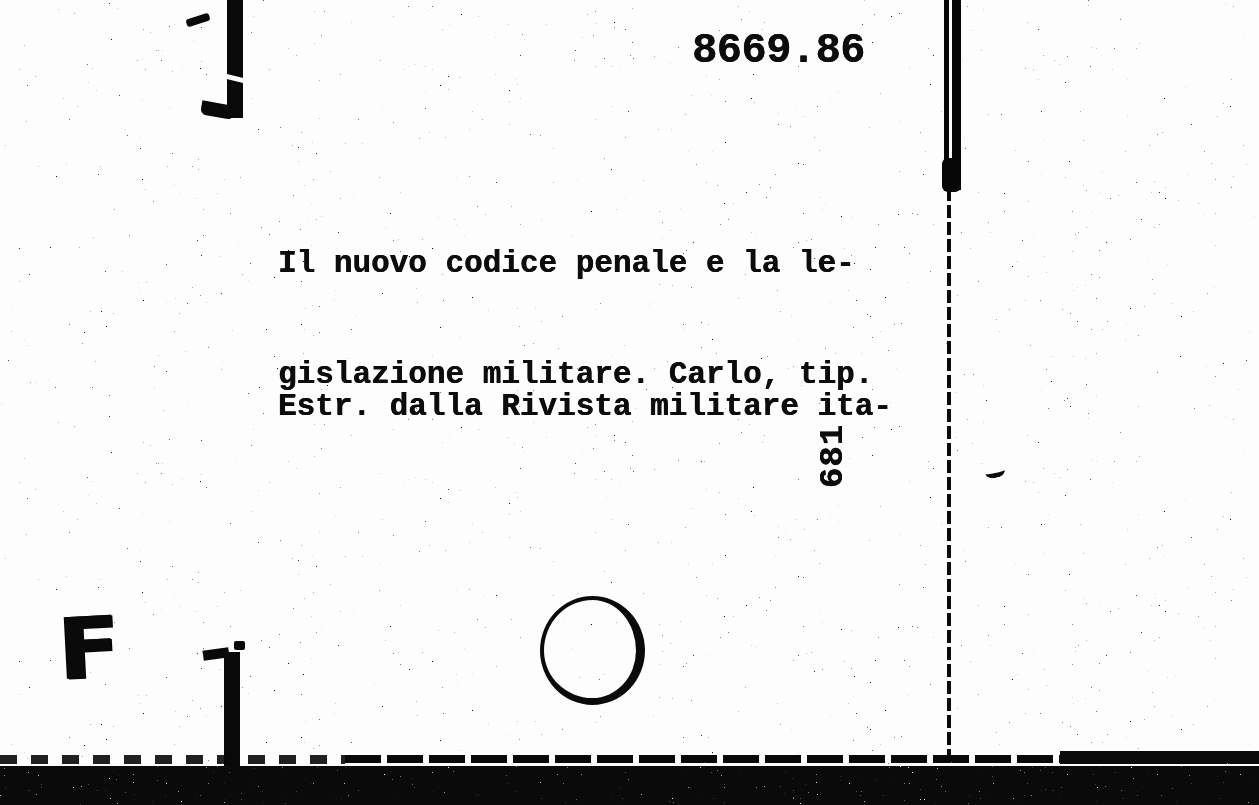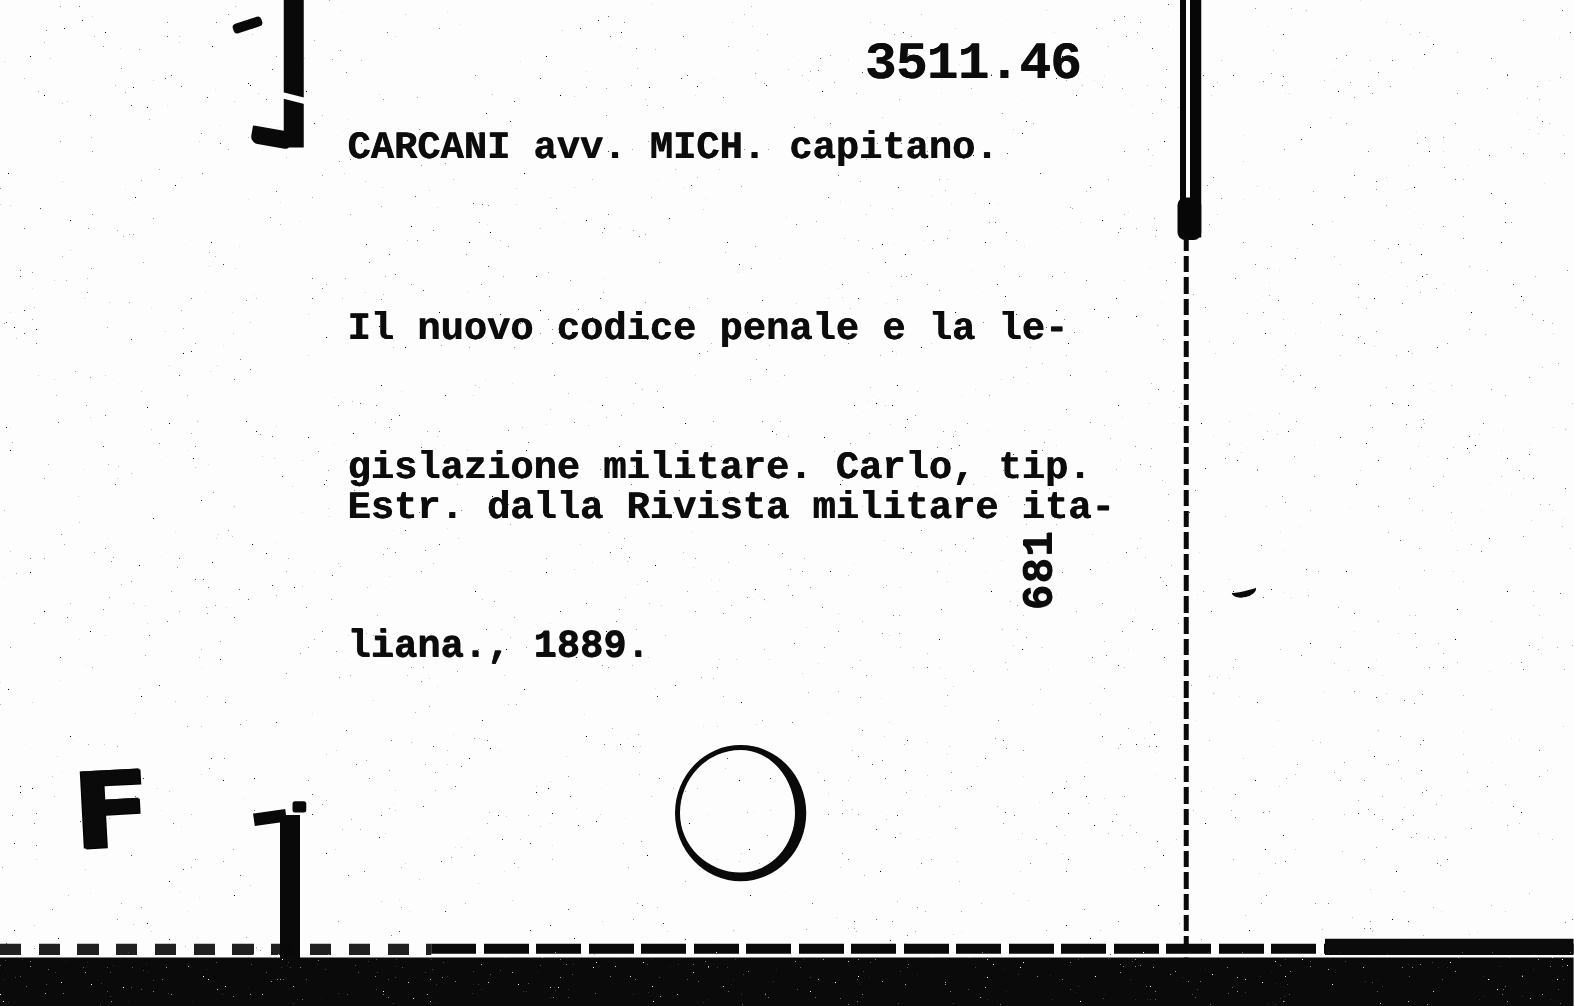--- a/index.html
+++ b/index.html
@@ -18,21 +18,21 @@
   .tw {
     font-family: "Liberation Mono", monospace;
     font-weight: 700;
     color: #0c0c0c;
     white-space: pre;
     text-shadow: 0.4px 0.3px 0 #111, -0.2px 0.2px 0 rgba(0,0,0,.55);
   }
   .call-number   { left: 692px; top: 28px;  font-size: 42px; line-height: 46px; letter-spacing: -0.5px; }
   .heading       { left: 278px; top: 100px; font-size: 31px; line-height: 37px; }
   .imprint       { left: 278px; top: 171px; font-size: 31px; line-height: 37px; }
-  .note          { left: 278px; top: 314px; font-size: 31px; line-height: 37px; }
+  .note          { left: 278px; top: 314px; font-size: 31px; line-height: 37px; text-align: right; }
 
   
   .accession {
     left: 799px; top: 441px; width: 68px; height: 30px;
     font-size: 34px; line-height: 30px; letter-spacing: 1px;
     text-align: center;
     transform: rotate(-90deg);
     transform-origin: 50% 50%;
   }
 
@@ -92,32 +92,30 @@
     left: 345px; top: 755px; width: 914px; height: 8px;
     background: repeating-linear-gradient(to right, #090909 0 36px, rgba(9,9,9,0) 36px 42px);
   }
   .bottom-shadow-far-right { left: 1060px; top: 751px; width: 199px; height: 13px; background: #0b0b0b; }
 </style>
 </head>
 <body>
 
 <div class="layer-content">
 
-  <div class="abs tw call-number">3511.46</div>
+  <div class="abs tw call-number">8669.86</div>
 
-  <div class="abs tw heading">CARCANI avv. MICH. capitano.</div>
 
   <div class="abs tw imprint">
     <div>Il nuovo codice penale e la le-</div>
     <div>gislazione militare. Carlo, tip.</div>
   </div>
 
   <div class="abs tw note">
     <div>Estr. dalla Rivista militare ita-</div>
-    <div>liana., 1889.</div>
   </div>
 
   <div class="abs tw accession">681</div>
 
   <div class="abs tray-letter">F</div>
 
   <div class="abs hole-circle"></div>
 
   <div class="abs edge-left-top"></div>
   <div class="abs edge-left-top-notch"></div>

